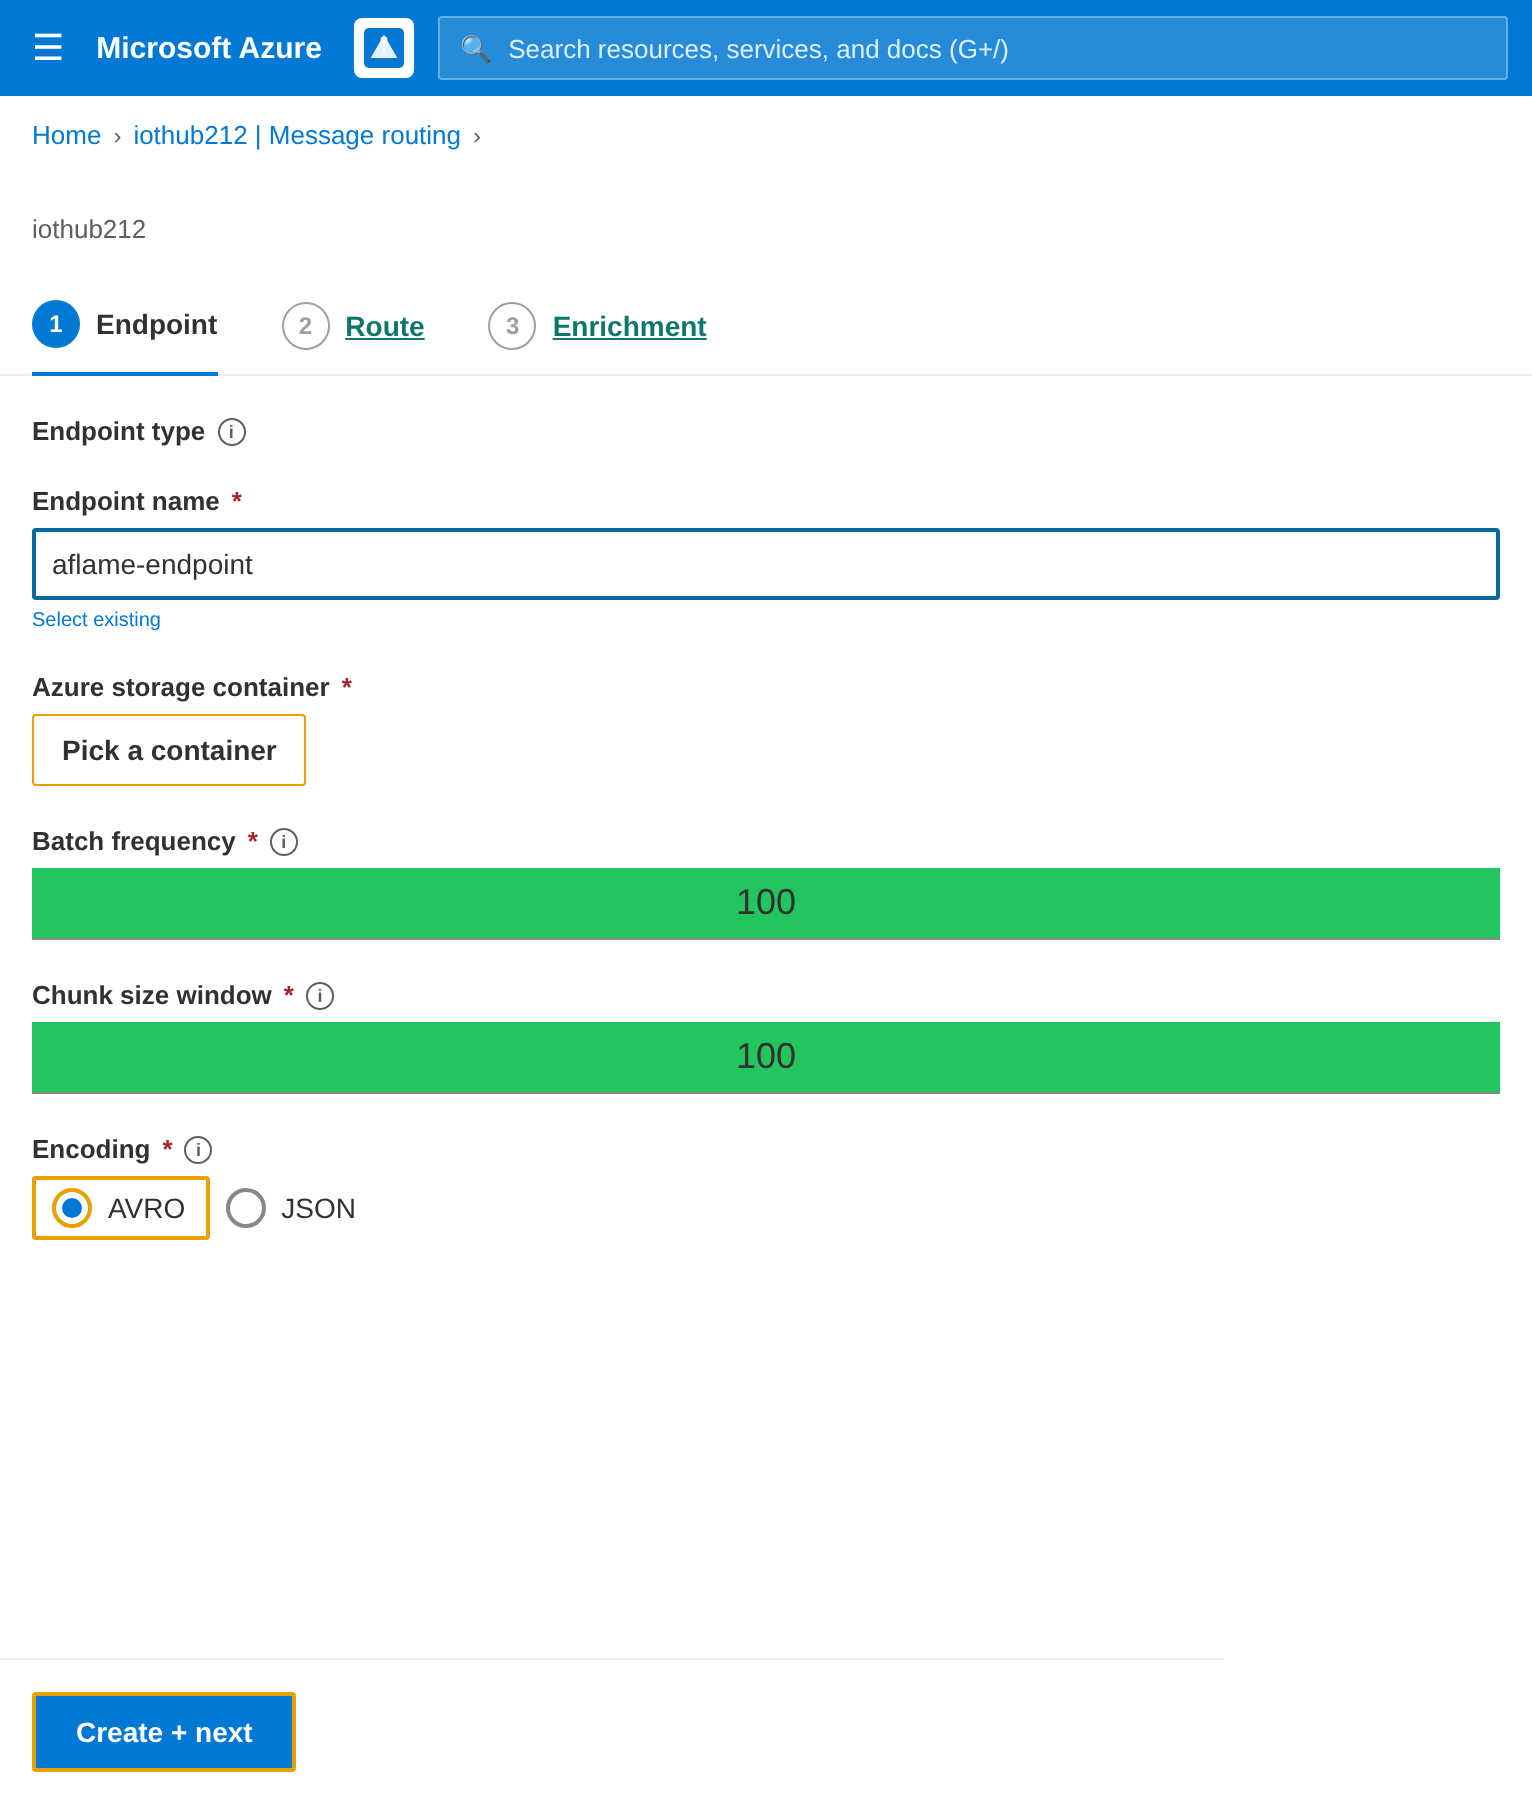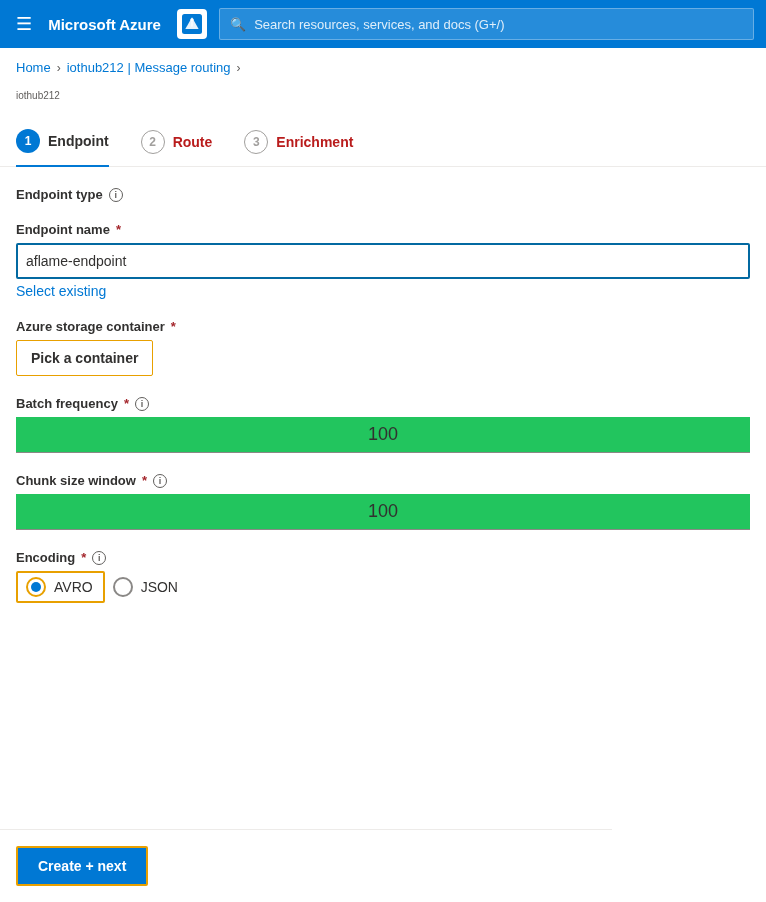--- a/index.html
+++ b/index.html
@@ -96,23 +96,23 @@
       color: #323130;
     }
     .more-options {
       font-size: 18px;
       color: #605e5c;
       cursor: pointer;
       letter-spacing: 2px;
       margin-top: 2px;
     }
     .page-subtitle {
-      font-size: 10px;
+      font-size: 13px;
       color: #605e5c;
-      margin-top: 3px;
+      margin-top: 20px;
     }
 
     
     .wizard-steps {
       display: flex;
       align-items: center;
       padding: 16px 16px 0 16px;
       gap: 0;
       border-bottom: 1px solid #edebe9;
     }
@@ -146,21 +146,21 @@
     .step-circle.inactive {
       background: transparent;
       border: 1.5px solid #a19f9d;
       color: #a19f9d;
     }
     .step-label {
       font-size: 14px;
       font-weight: 600;
     }
     .step-label.active { color: #323130; }
-    .step-label.inactive { color: #b91c1c; }
+    .step-label.inactive { color: #0f766e; text-decoration: underline; }
 
     
     .form-content {
       padding: 20px 16px;
     }
     .form-group {
       margin-bottom: 20px;
     }
     .form-label {
       font-size: 13px;
@@ -221,21 +221,21 @@
       height: 36px;
       padding: 0 8px;
       font-size: 14px;
       color: #323130;
       outline: none;
       background: white;
     }
 
     .select-existing-link {
       color: #0078d4;
-      font-size: 14px;
+      font-size: 10px;
       cursor: pointer;
       text-decoration: none;
       display: inline-block;
       margin-top: 4px;
     }
 
     
     .btn-pick-container {
       border: 1.5px solid #e8a000;
       background: white;

